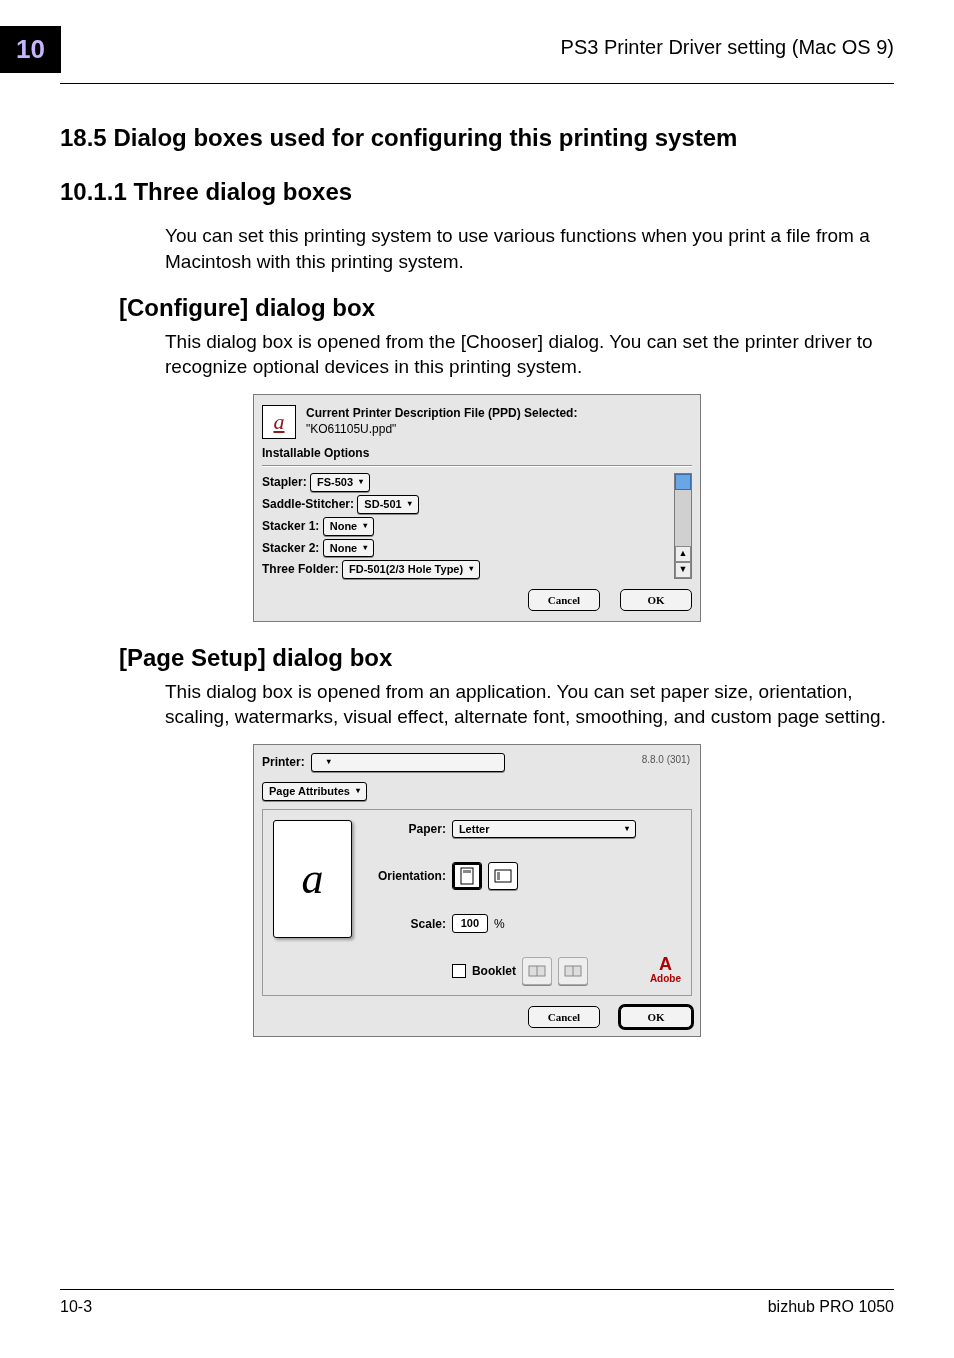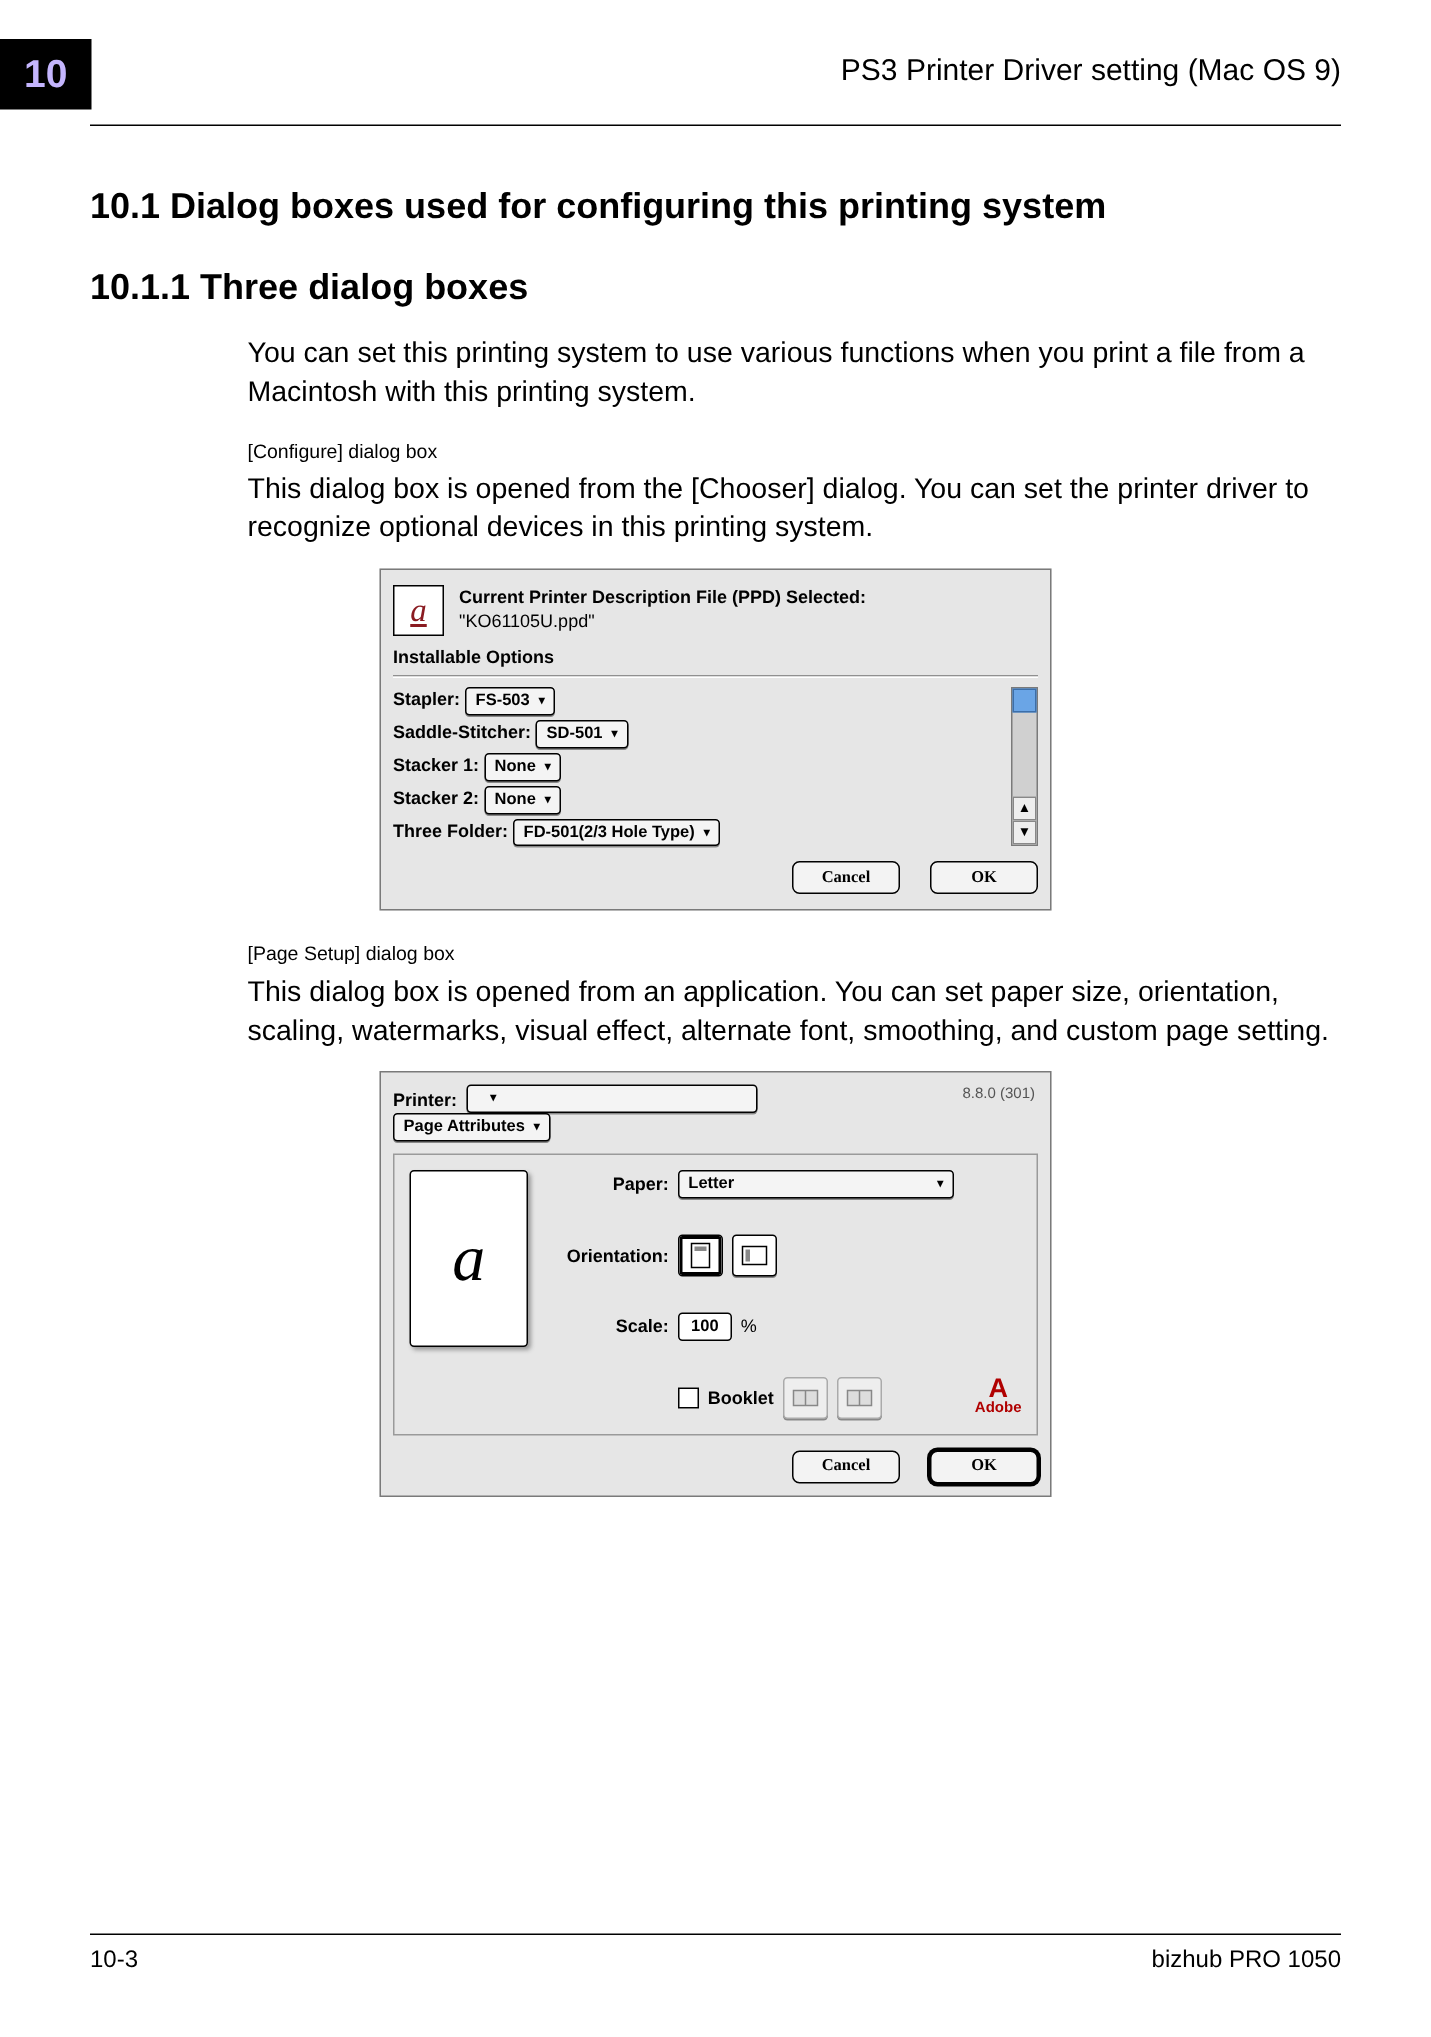--- a/index.html
+++ b/index.html
@@ -51,23 +51,23 @@
     font-weight: bold;
     margin: 10px 0 14px 0;
   }
   .body-para {
     margin-left: 105px;
     font-size: 19px;
     margin-top: 0;
     margin-bottom: 14px;
   }
   .sub-head {
-    margin-left: 105px;
-    font-weight: normal;
-    font-size: 13px;
+    margin-left: 59px;
+    font-weight: bold;
+    font-size: 24px;
     margin-top: 18px;
     margin-bottom: 4px;
   }
 
   
   .figure-wrap {
     display: flex;
     justify-content: center;
     margin: 12px 0 20px 0;
   }
@@ -187,21 +187,21 @@
     background: #e6e6e6;
     font-size: 12px;
     font-family: Geneva, Arial, sans-serif;
     color: #000;
     padding: 8px;
   }
   .dlg2-sel-row {
     display: flex;
     align-items: center;
     gap: 6px;
-    margin-bottom: 0;
+    margin-bottom: 10px;
   }
   .dlg2-sel-row .lbl { font-weight: bold; }
   .dlg2-ver {
     position: absolute;
     right: 10px;
     top: 8px;
     font-size: 10px;
     color: #555;
   }
   .dlg2-rel { position: relative; }
@@ -315,21 +315,21 @@
 <body>
 
 <div class="page-header">
   <span class="chapter-badge">10</span>
   <span class="hdr-right">PS3 Printer Driver setting (Mac OS 9)</span>
 </div>
 <div class="hdr-rule"></div>
 
 <div class="content-col">
 
-  <h2 class="section-1">10.1    Dialog boxes used for configuring this printing system</h2>
+  <h2 class="section-1">18.5    Dialog boxes used for configuring this printing system</h2>
 
   <h2 class="section-2">10.1.1 Three dialog boxes</h2>
 
   <p class="body-para">You can set this printing system to use various functions when you print a file from a Macintosh with this printing system.</p>
 
   <div class="sub-head">[Configure] dialog box</div>
   <p class="body-para">This dialog box is opened from the [Chooser] dialog. You can set the printer driver to recognize optional devices in this printing system.</p>
 
   <div class="figure-wrap">
     <div class="dlg1">

